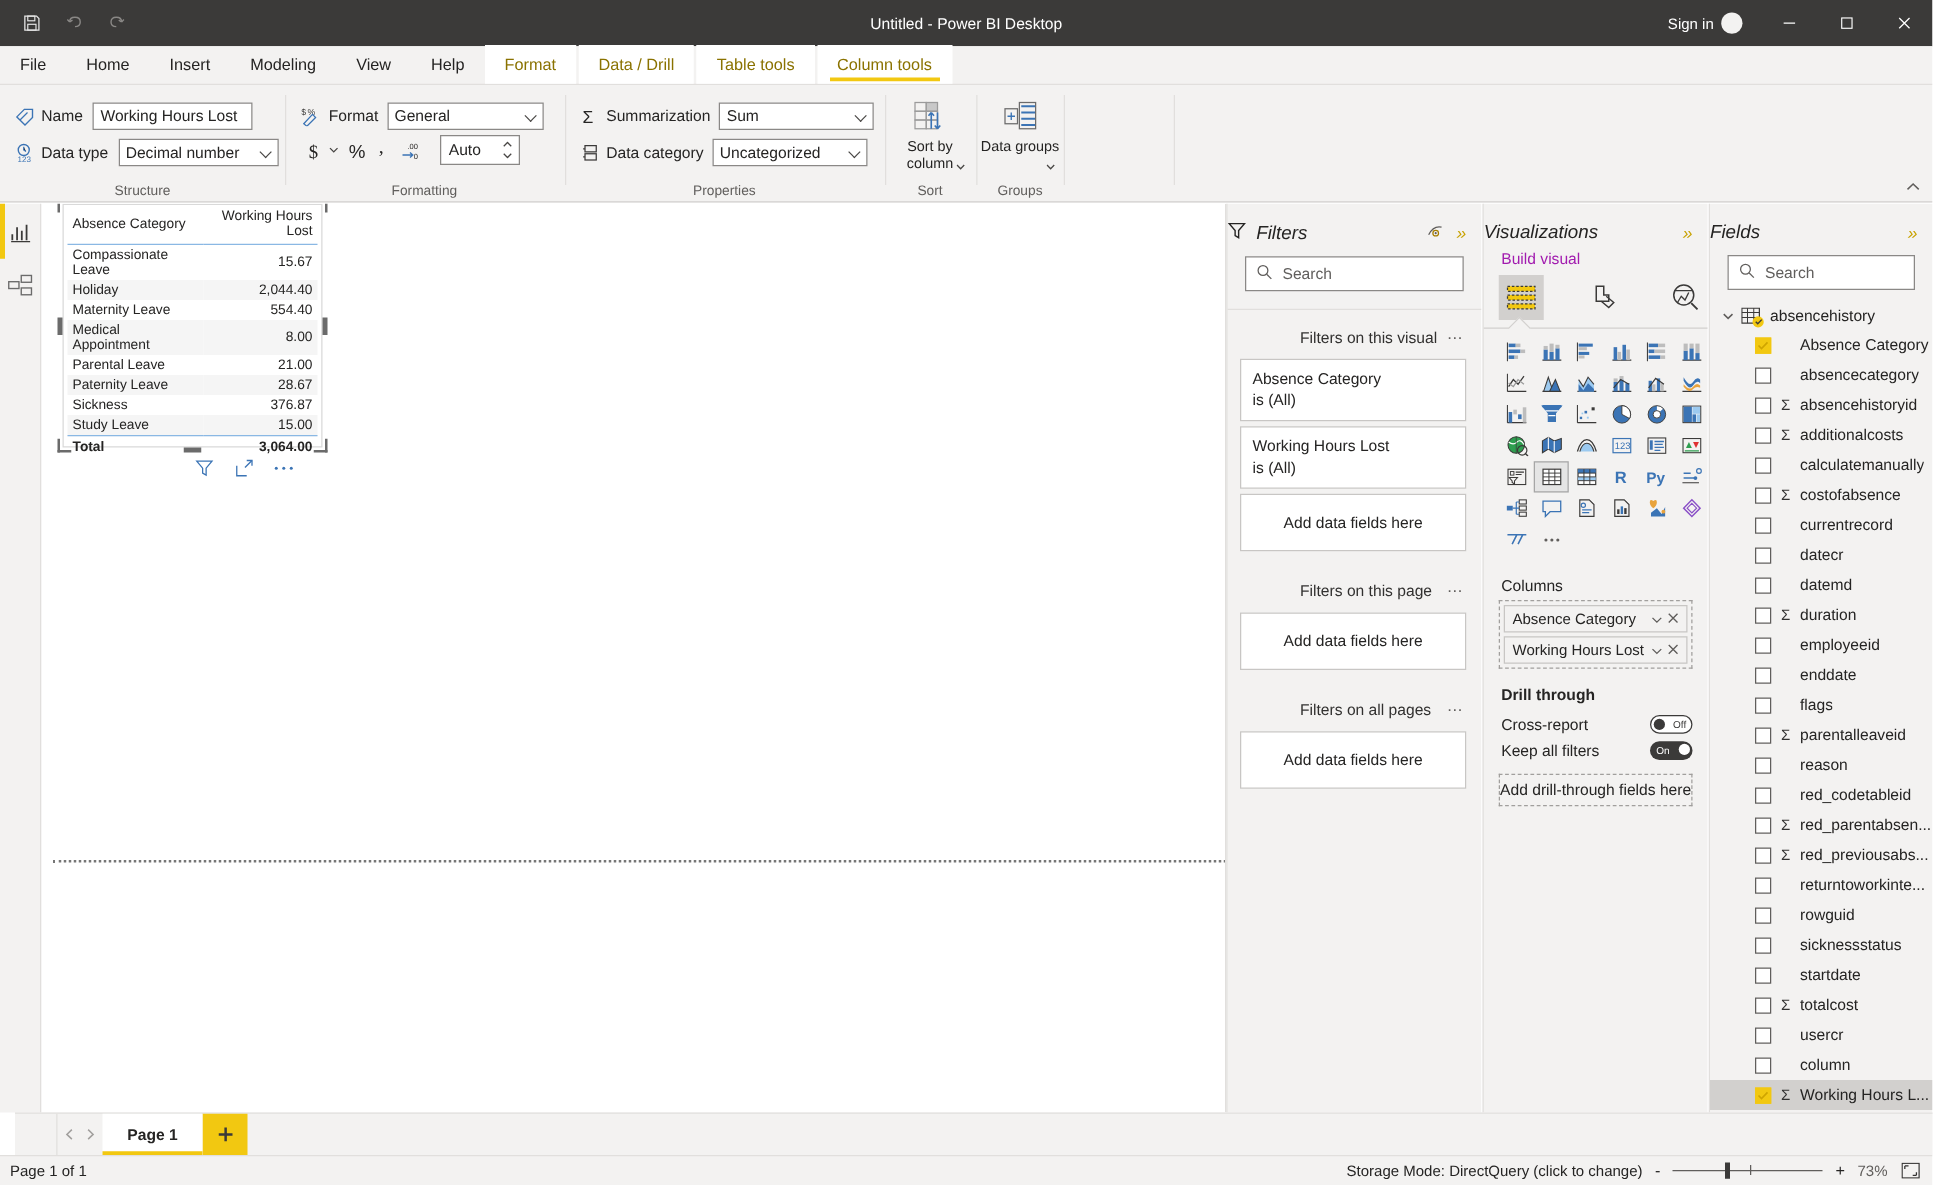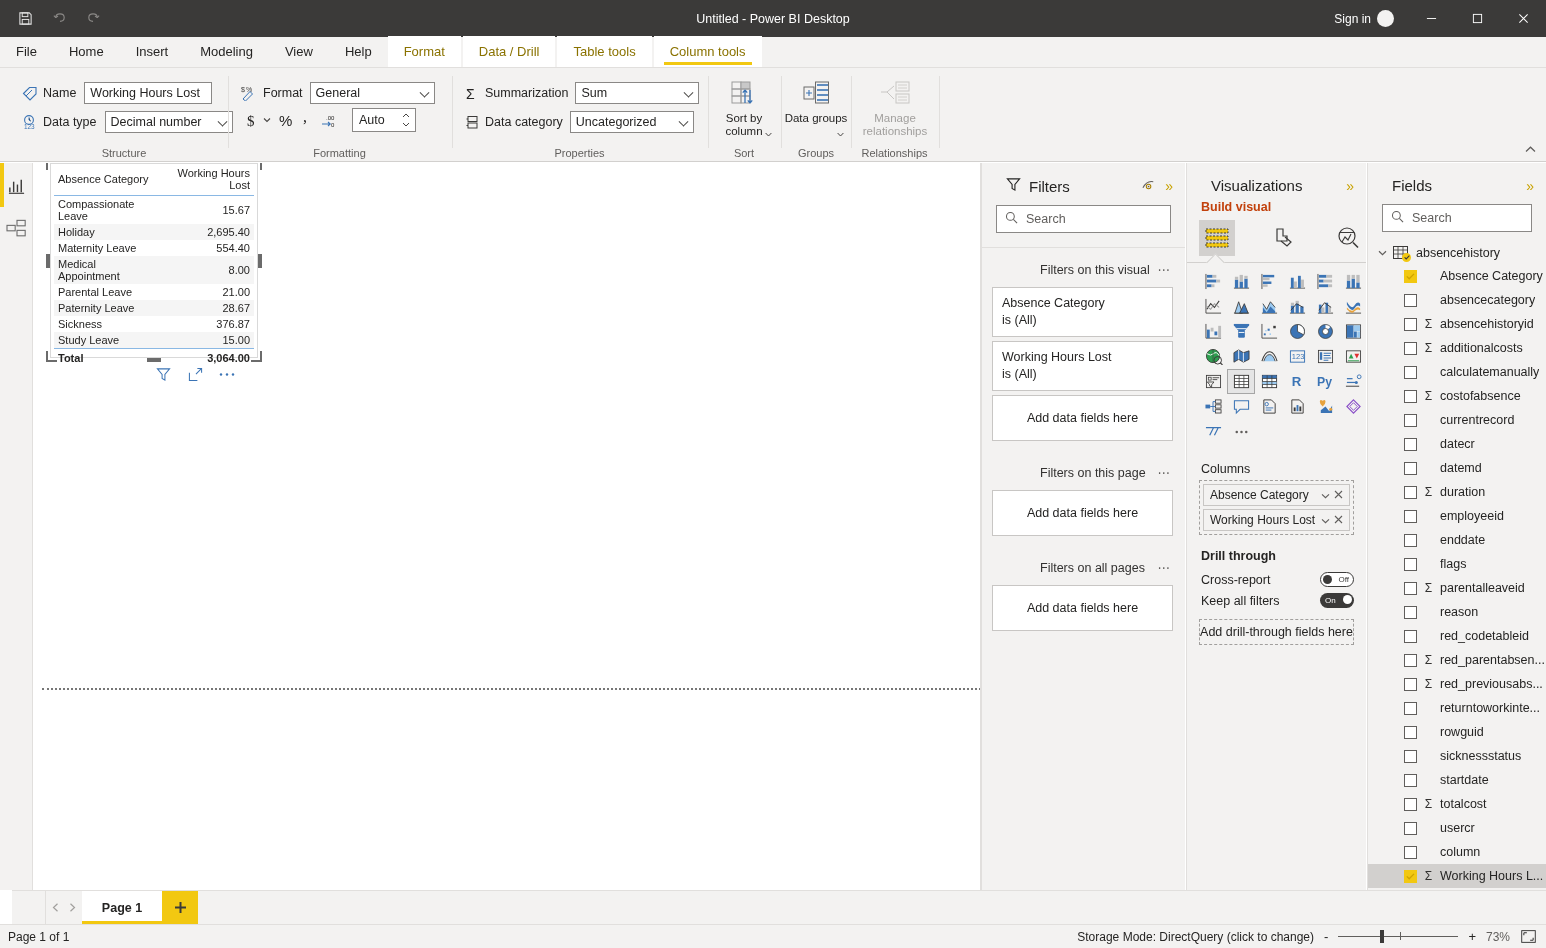--- a/index.html
+++ b/index.html
@@ -175,21 +175,21 @@
     color:#3b74b5;
   }
   .visual-actions > div { width:18px; height:18px; display:flex; align-items:center; justify-content:center; }
 
   
   .panel {
     position:absolute; top:163px; bottom:58px; background:#f3f2f1;
     border-left:1px solid #e1dfdd;
   }
   .panel-head {
-    display:flex; align-items:center; padding:14px 12px 10px 24px; gap:8px;
+    display:flex; align-items:center; padding:14px 12px 10px 0; gap:8px;font-style:italic;
   }
   .panel-title { font-size:15px; color:#252423; }
   .panel-head .spacer { margin-left:auto; }
   .chev { color:#c8a200; font-size:14px; line-height:1; }
   .eye { color:#605e5c; }
 
   .pSearch {
     margin:0 14px; height:28px; background:#ffffff; border:1px solid #8a8886;
     display:flex; align-items:center; gap:8px; padding:0 8px;
     font-size:12.5px; color:#605e5c;
@@ -208,21 +208,21 @@
     margin:4px 12px 0 10px; min-height:44px; border:1px solid #c8c6c4; background:#ffffff;
     padding:7px 9px; font-size:12.5px; color:#252423; line-height:17px;
   }
   .fcard.drop {
     display:flex; align-items:center; justify-content:center;
     color:#252423; min-height:46px;
   }
 
   
   #viz-panel { left:1186px; width:180px; }
-  .build-label { font-size:12.5px; padding:2px 0 6px 14px; font-weight:bold; color:#c2410c; }
+  .build-label { font-size:12.5px; padding:2px 0 6px 14px; font-weight:normal; color:#a21caf; }
   .viz-mode-row { display:flex; align-items:center; padding:0 0 0 12px; gap:30px; position:relative; }
   .viz-mode {
     width:36px; height:36px; display:flex; align-items:center; justify-content:center;
   }
   .viz-mode.active { background:#d2d0ce; }
   .viz-sep { height:1px; background:#d2d0ce; margin:6px 0 0 0; position:relative; }
   .viz-sep::after {
     content:""; position:absolute; left:22px; top:-6px; width:12px; height:12px;
     background:#f3f2f1; border-left:1px solid #d2d0ce; border-top:1px solid #d2d0ce;
     transform:rotate(45deg);
@@ -378,21 +378,21 @@
     <div class="rtab">View</div>
     <div class="rtab">Help</div>
     <div class="rtab ctx">Format</div>
     <div class="rtab ctx">Data / Drill</div>
     <div class="rtab ctx">Table tools</div>
     <div class="rtab ctx active">Column tools</div>
   </div>
 
   <div class="ribbon">
 
-    <div class="rgroup" style="left:10px; width:228px;">
+    <div class="rgroup" style="left:0; width:228px;">
       <div class="ctl-row" style="left:12px; top:14px;">
         <span>
           <svg width="16" height="16" viewBox="0 0 16 16" style="display:block;margin-right:5px;">
               <path d="M1.5 8.5 L7.5 2.5 L14 2.5 L14 9 L8 15 Z" fill="none" stroke="#3b74b5" stroke-width="1.1"></path>
               <path d="M4 11 L10 5" stroke="#3b74b5" stroke-width="1"></path>
             </svg>
         </span>
         <span class="ctl-label">Name</span>
         <div class="txtbox" style="width:128px; margin-left:8px;">Working Hours Lost</div>
       </div>
@@ -538,36 +538,20 @@
         <span style="position:absolute;right:6px;bottom:6px;">
           <svg width="7" height="5" viewBox="0 0 7 5">
               <path d="M0.6 1L3.5 4L6.4 1" fill="none" stroke="#484644" stroke-width="1"></path>
             </svg>
         </span>
       </div>
       <div class="rgroup-label">Groups</div>
     </div>
     <div class="rsep" style="left:851px;"></div>
 
-    <div class="rgroup" style="left:852px; width:85px;">
-      <div class="bigbtn disabled" style="left:8px; width:70px;">
-        <span class="bi">
-          <svg width="34" height="30" viewBox="0 0 34 30">
-              <rect x="18" y="2" width="13" height="9" fill="none" stroke="#c8c6c4" stroke-width="1"></rect>
-              <rect x="18" y="14" width="13" height="9" fill="none" stroke="#c8c6c4" stroke-width="1"></rect>
-              <path d="M3 12h6 M9 12 L16 6 M9 12 L16 19" stroke="#c8c6c4" stroke-width="1"></path>
-              <g stroke="#c8c6c4" stroke-width="0.8">
-                <path d="M20 5h9 M20 8h9 M20 17h9 M20 20h9"></path>
-              </g>
-            </svg>
-        </span>
-        <span>Manage relationships</span>
-      </div>
-      <div class="rgroup-label">Relationships</div>
-    </div>
     <div class="rsep" style="left:939px;"></div>
 
 
     <div class="ribbon-collapse">
       <svg width="11" height="7" viewBox="0 0 11 7">
           <path d="M1 5.5L5.5 1.2L10 5.5" fill="none" stroke="#605e5c" stroke-width="1.2"></path>
         </svg>
     </div>
   </div>
 
@@ -605,21 +589,21 @@
               <th class="num">Working Hours Lost</th>
             </tr>
           </thead>
           <tbody>
             <tr>
               <td>Compassionate Leave</td>
               <td class="num">15.67</td>
             </tr>
             <tr class="alt">
               <td>Holiday</td>
-              <td class="num">2,695.40</td>
+              <td class="num">2,044.40</td>
             </tr>
             <tr>
               <td>Maternity Leave</td>
               <td class="num">554.40</td>
             </tr>
             <tr class="alt">
               <td>Medical Appointment</td>
               <td class="num">8.00</td>
             </tr>
             <tr>

